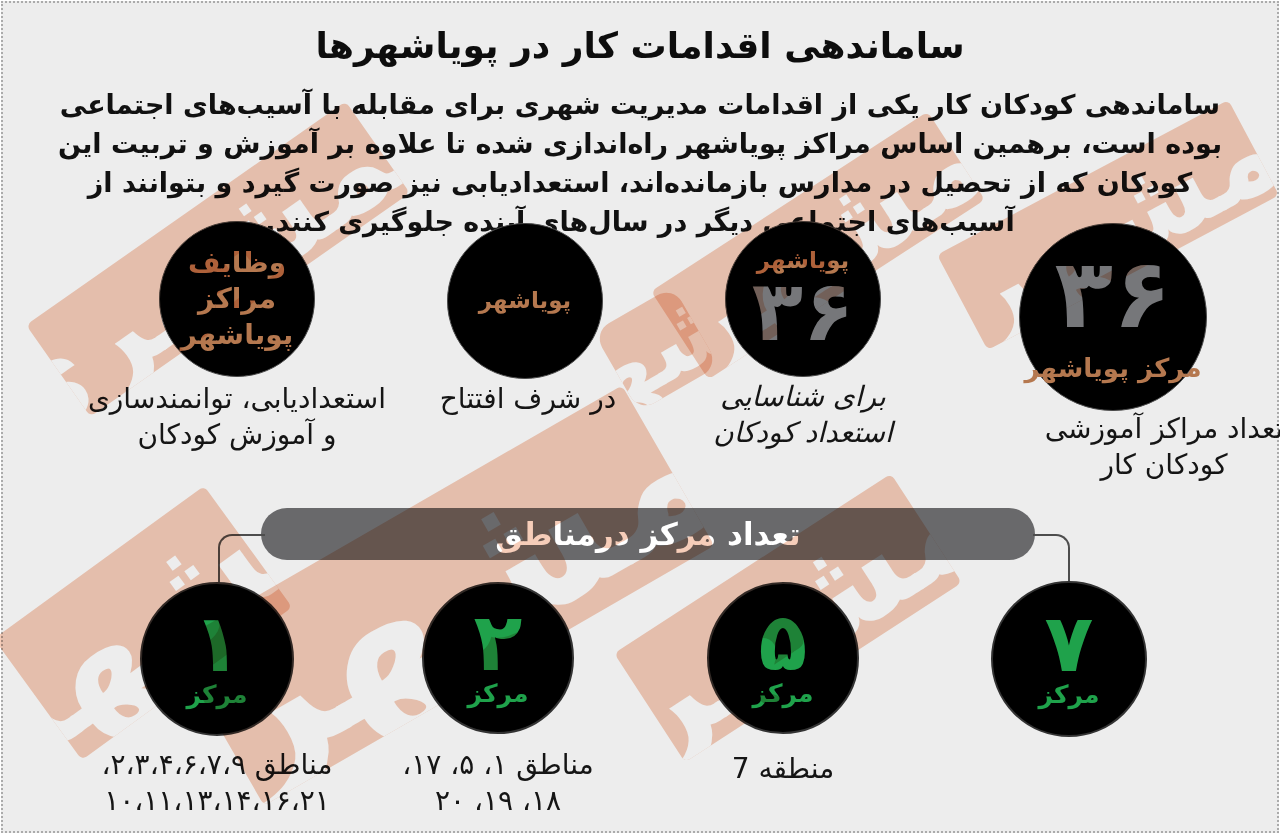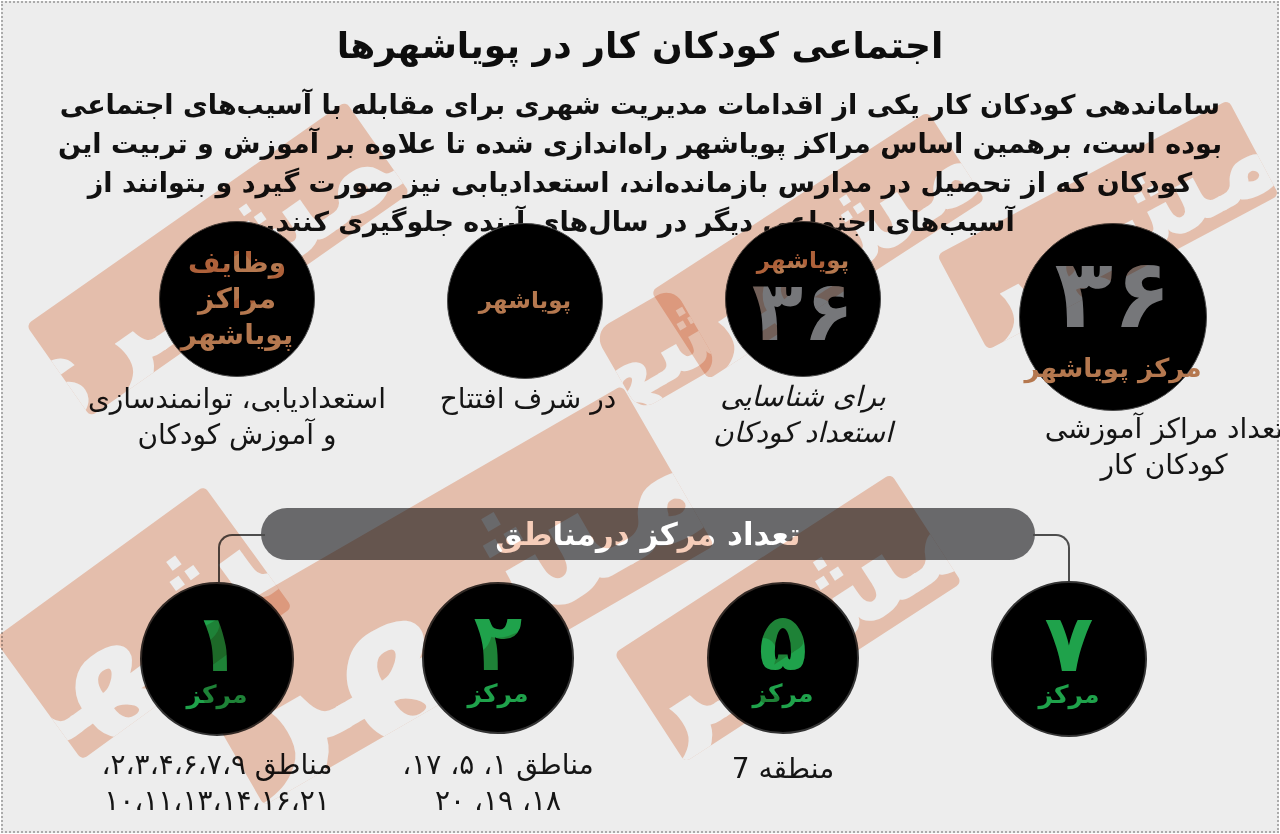--- a/index.html
+++ b/index.html
@@ -95,21 +95,21 @@
   .wm6{left:10px;top:545px;width:260px;height:150px;transform:rotate(-36deg);}
   .wm6 span{font-size:150px;}
   .wm7{left:607px;top:300px;width:92px;height:92px;transform:rotate(-30deg);border-radius:18px;}
   .wm7 span{font-size:100px;}
 </style>
 </head>
 <body>
 
 <div class="board">
 
-  <div class="page-title">اجتماعی کودکان کار در پویاشهرها</div>
+  <div class="page-title">ساماندهی اقدامات کار در پویاشهرها</div>
   <div class="intro">ساماندهی کودکان کار یکی از اقدامات مدیریت شهری برای مقابله با آسیب‌های اجتماعی بوده است، برهمین اساس مراکز پویاشهر راه‌اندازی شده تا علاوه بر آموزش و تربیت این کودکان که از تحصیل در مدارس بازمانده‌اند، استعدادیابی نیز صورت گیرد و بتوانند از آسیب‌های اجتماعی دیگر در سال‌های آینده جلوگیری کنند.</div>
 
   <div class="circle top-c c1">
     <div class="big-num">۳۶</div>
     <div class="inner-orange">مرکز پویاشهر</div>
   </div>
   <div class="caption cap1">تعداد مراکز آموزشی کودکان کار</div>
 
   <div class="circle top-c c2">
     <div class="city-label">پویاشهر</div>

